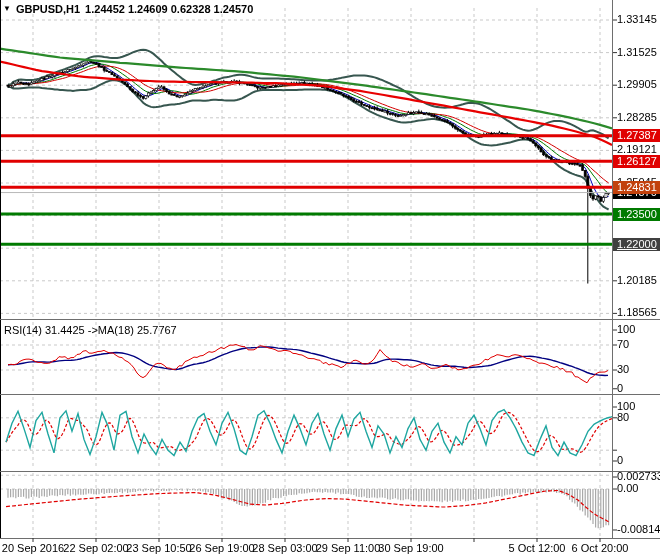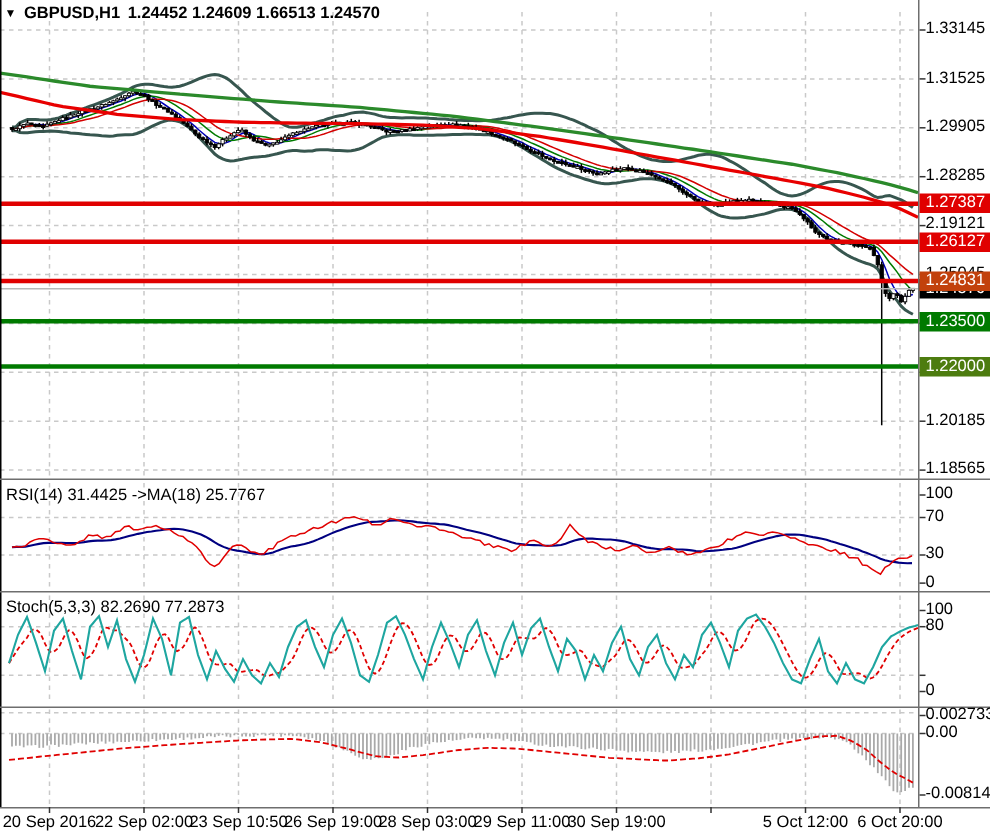--- a/index.html
+++ b/index.html
@@ -831,25 +831,24 @@
       <line x1="348" y1="538" x2="348" y2="542" stroke="#333" stroke-width="1"></line>
       <line x1="411" y1="538" x2="411" y2="542" stroke="#333" stroke-width="1"></line>
       <line x1="474" y1="538" x2="474" y2="542" stroke="#333" stroke-width="1"></line>
       <line x1="537" y1="538" x2="537" y2="542" stroke="#333" stroke-width="1"></line>
       <line x1="600" y1="538" x2="600" y2="542" stroke="#333" stroke-width="1"></line>
     </svg>
 
   <div id="title-bar" class="ov">
     <span id="title-arrow">▼</span>
     <span>GBPUSD,H1</span>
-    <span>1.24452 1.24609 1.66513 1.24570</span>
+    <span>1.24452 1.24609 0.62328 1.24570</span>
   </div>
 
   <div class="ov panel-label" style="top:324px">RSI(14) 31.4425  -&gt;MA(18) 25.7767</div>
-  <div class="ov panel-label" style="top:399px">Stoch(5,3,3) 82.2690 77.2873</div>
 
   <div id="price-axis">
       <span class="tick-label" style="top: 13px;">1.33145</span>
       <span class="tick-label" style="top: 45.6px;">1.31525</span>
       <span class="tick-label" style="top: 78.2px;">1.29905</span>
       <span class="tick-label" style="top: 110.8px;">1.28285</span>
       <span class="tick-label" style="top: 143.4px;">2.19121</span>
       <span class="tick-label" style="top: 176px;">1.25045</span>
       <span class="tick-label" style="top: 208.6px;">1.23425</span>
       <span class="tick-label" style="top: 241.2px;">1.21805</span>
@@ -864,21 +863,21 @@
       <span class="tick-label" style="top: 443.2px; margin-left: 47px;">20</span>
       <span class="tick-label" style="top: 454px;">0</span>
       <span class="tick-label" style="top: 470px;">0.002733</span>
       <span class="tick-label" style="top: 482px;">0.00</span>
       <span class="tick-label" style="top: 522.999px;">-0.008146</span>
       <div class="badge" style="top: 186.059px; background: rgb(0, 0, 0);">1.24570</div>
       <div class="badge" style="top: 129.371px; background: rgb(224, 0, 0);">1.27387</div>
       <div class="badge" style="top: 154.726px; background: rgb(224, 0, 0);">1.26127</div>
       <div class="badge" style="top: 180.806px; background: #c2410c;">1.24831</div>
       <div class="badge" style="top: 207.591px; background: rgb(0, 122, 0);">1.23500</div>
-      <div class="badge" style="top: 237.776px; background: #4d7c0f;">1.22000</div>
+      <div class="badge" style="top: 237.776px; background: #404040; text-decoration: underline;">1.22000</div>
     </div>
   <div id="time-axis">
       <span class="time-label" style="left: -15px;">20 Sep 2016</span>
       <span class="time-label" style="left: 48px;">22 Sep 02:00</span>
       <span class="time-label" style="left: 111px;">23 Sep 10:50</span>
       <span class="time-label" style="left: 174px;">26 Sep 19:00</span>
       <span class="time-label" style="left: 237px;">28 Sep 03:00</span>
       <span class="time-label" style="left: 300px;">29 Sep 11:00</span>
       <span class="time-label" style="left: 363px;">30 Sep 19:00</span>
       <span class="time-label" style="left: 426px; margin-top: 36px;">4 Oct 04:00</span>

